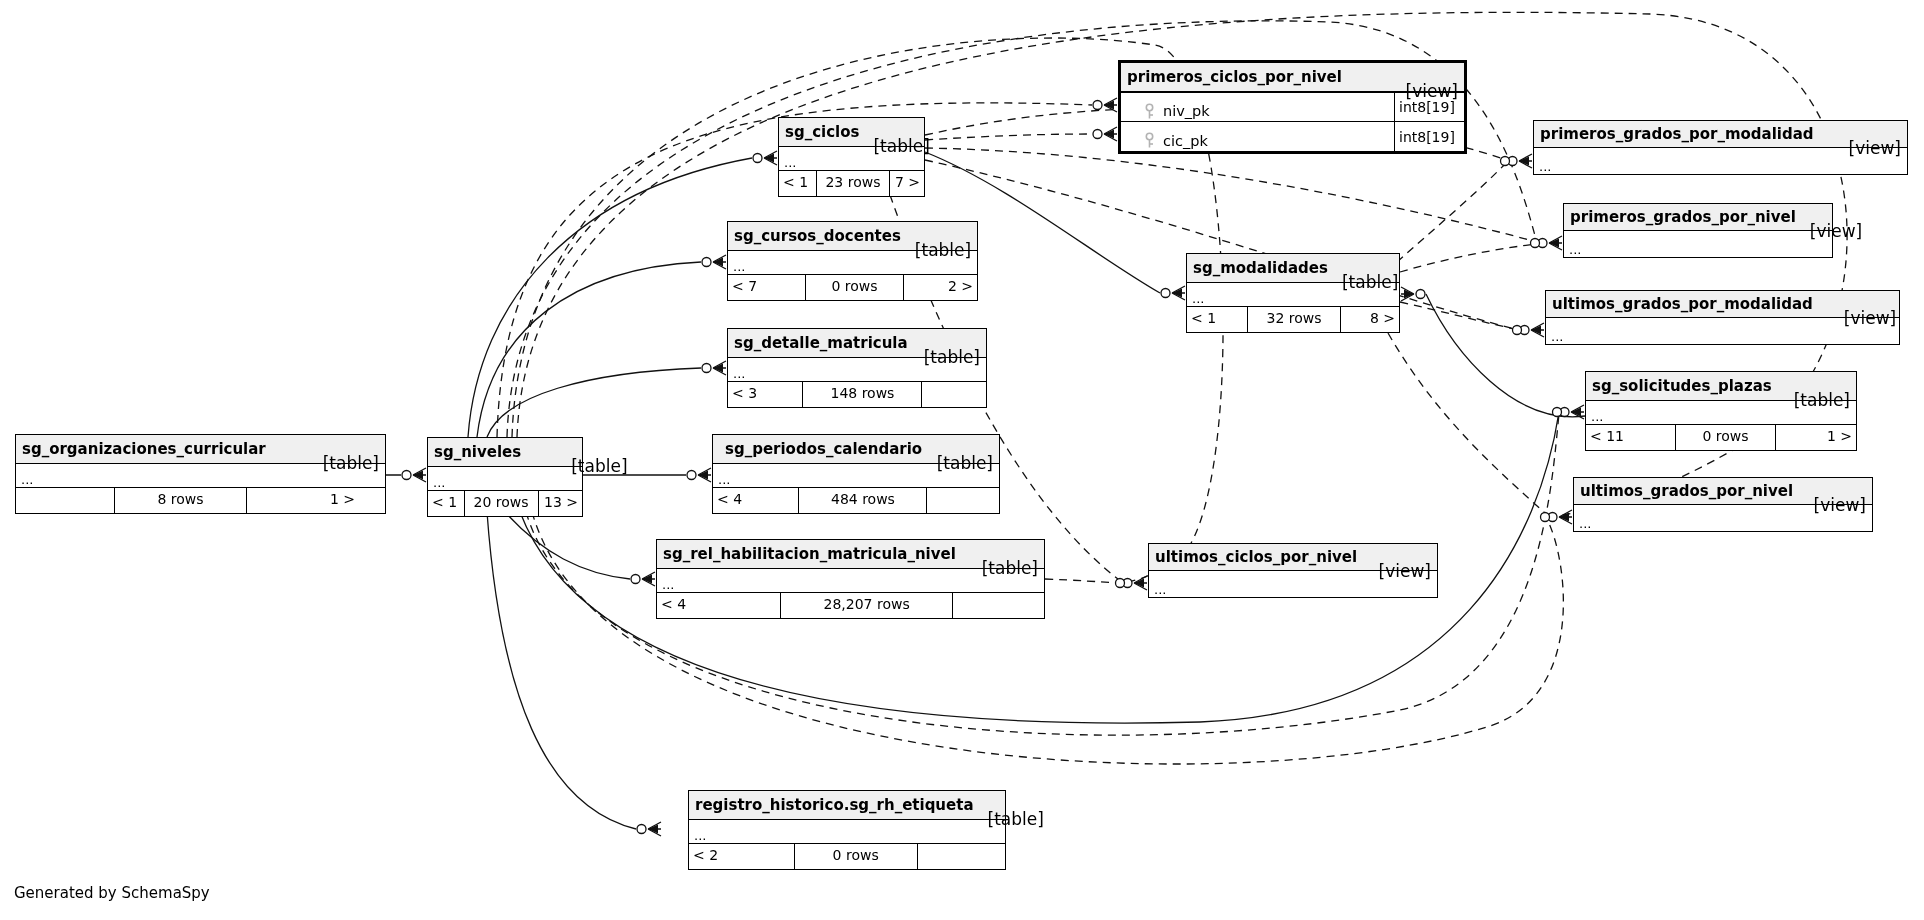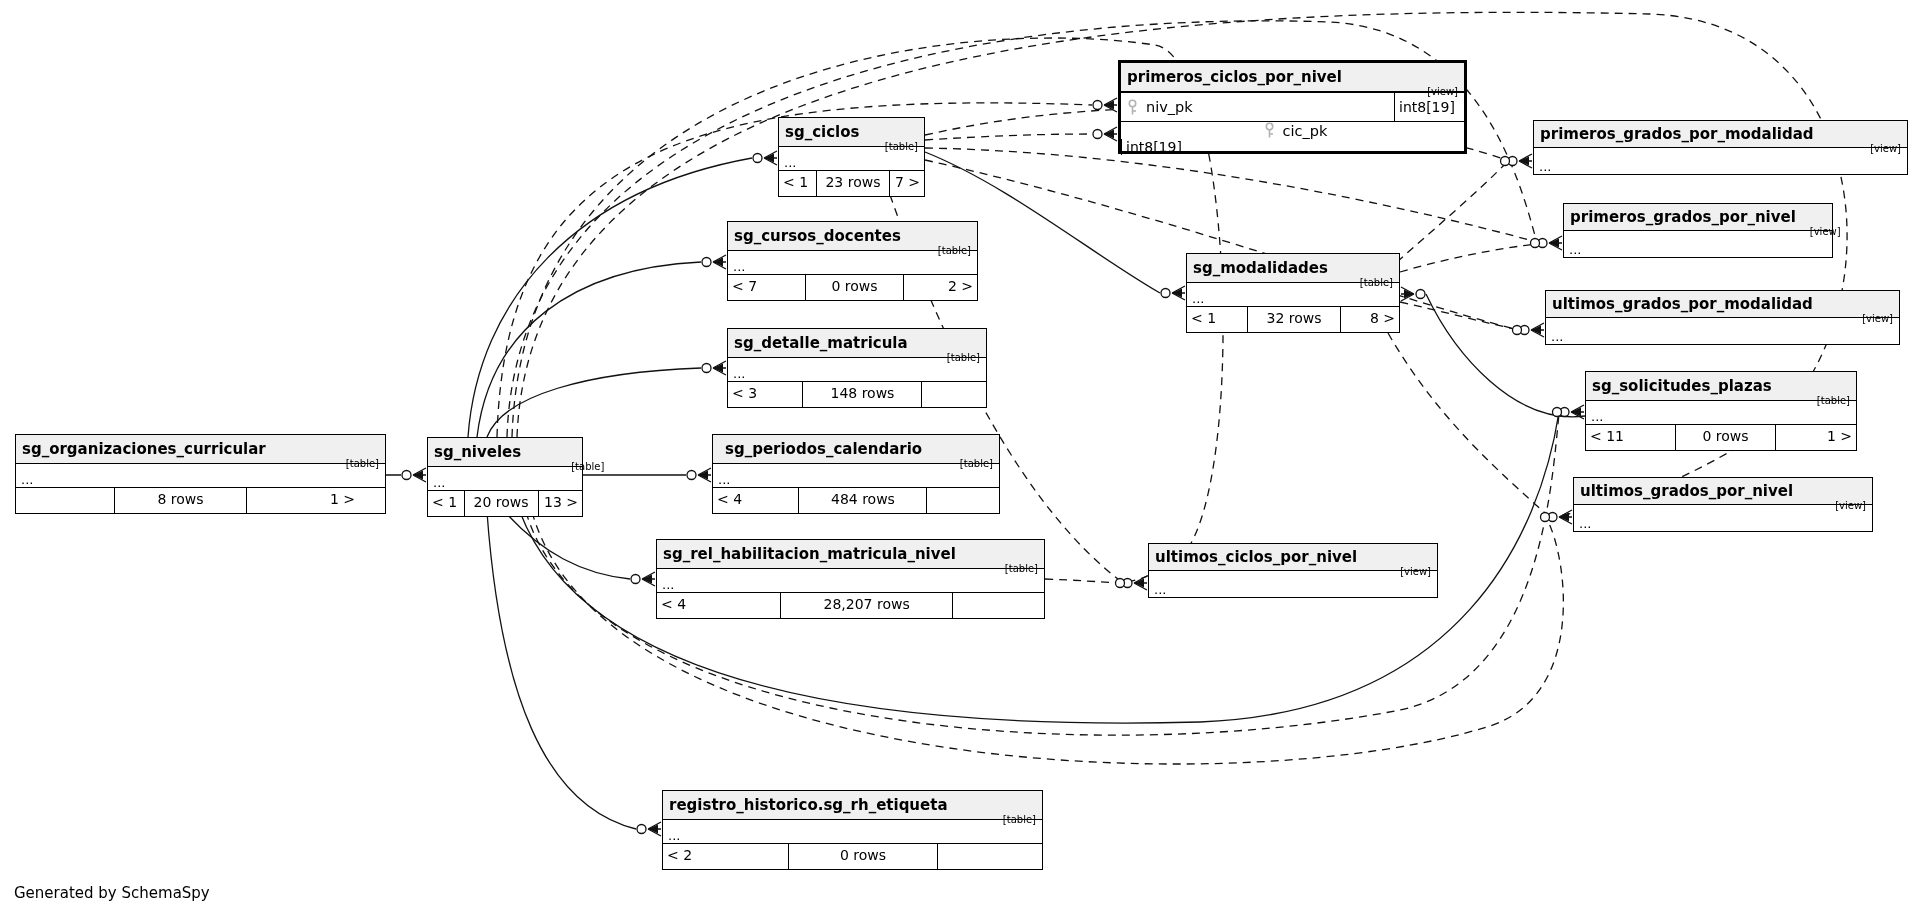--- a/index.html
+++ b/index.html
@@ -7,24 +7,24 @@
   #canvas{position:relative;width:1924px;height:920px;background:#fff;overflow:hidden;}
   #edge-layer{position:absolute;left:0;top:0;pointer-events:none;}
   #edge-layer path.solid{fill:none;stroke:#111;stroke-width:1.3;}
   #edge-layer path.dashed{fill:none;stroke:#111;stroke-width:1.3;stroke-dasharray:8 6;}
   .tbox{position:absolute;background:#fff;border:1px solid #000;box-sizing:border-box;font-size:14px;}
   .tbox.focus{border:3px solid #000;}
   .thead{display:flex;justify-content:space-between;align-items:center;background:#f0f0f0;
          border-bottom:1px solid #000;padding:0 6px;box-sizing:border-box;}
   .tbox.focus .thead{border-bottom:2px solid #000;}
   .tname{font-weight:bold;font-size:15px;white-space:nowrap;}
-  .ttag{font-size:10px;margin-left:14px;white-space:nowrap;margin-top:28px;}
+  .ttag{font-size:17px;margin-left:14px;white-space:nowrap;margin-top:28px;}
   .trow{display:flex;align-items:center;border-bottom:1px solid #000;box-sizing:border-box;}
-  .trow:last-child{border-bottom:none;flex-direction:column;}
-  .colname{flex:1;display:flex;align-items:center;padding-left:6px;font-size:14.5px;}
+  .trow:last-child{border-bottom:none;}
+  .colname{flex:1;display:flex;align-items:center;padding-left:23px;font-size:14.5px;margin-top:8px;}
   .keyicon{display:inline-block;margin-right:8px;line-height:0;}
   .coltype{width:70px;border-left:1px solid #000;box-sizing:border-box;padding-left:4px;
            font-size:14px;align-self:stretch;display:flex;align-items:center;}
   .tdots{border-bottom:1px solid #000;box-sizing:border-box;padding-left:5px;font-size:13px;
          display:flex;align-items:flex-end;line-height:1.1;}
   .tdots.nofoot{border-bottom:none;}
   .tfoot{display:flex;box-sizing:border-box;}
   .tfoot span{display:block;box-sizing:border-box;font-size:14px;padding-top:3px;white-space:nowrap;}
   .tfoot .fl{text-align:left;padding-left:4px;}
   .tfoot .fc{text-align:center;}
@@ -320,21 +320,21 @@
           <span class="fr" style="width: 82px;">1 &gt;</span>
         </div>
       </div>
       <div class="tbox" style="left: 1573px; top: 477px; width: 300px;">
         <div class="thead" style="height: 27px;">
           <span class="tname">ultimos_grados_por_nivel</span>
           <span class="ttag">[view]</span>
         </div>
         <div class="tdots nofoot" style="height: 26px;">...</div>
       </div>
-      <div class="tbox" style="left: 662px; top: 790px; width: 381px;">
+      <div class="tbox" style="left: 688px; top: 790px; width: 318px;">
         <div class="thead" style="height: 29px;">
           <span class="tname">registro_historico.sg_rh_etiqueta</span>
           <span class="ttag">[table]</span>
         </div>
         <div class="tdots" style="height: 24px;">...</div>
         <div class="tfoot" style="height: 25px;">
           <span class="fl" style="width: 126px;">&lt; 2</span>
           <span class="fc" style="width: 149px;">0 rows</span>
           <span class="fr" style="width: 106px;"></span>
         </div>

